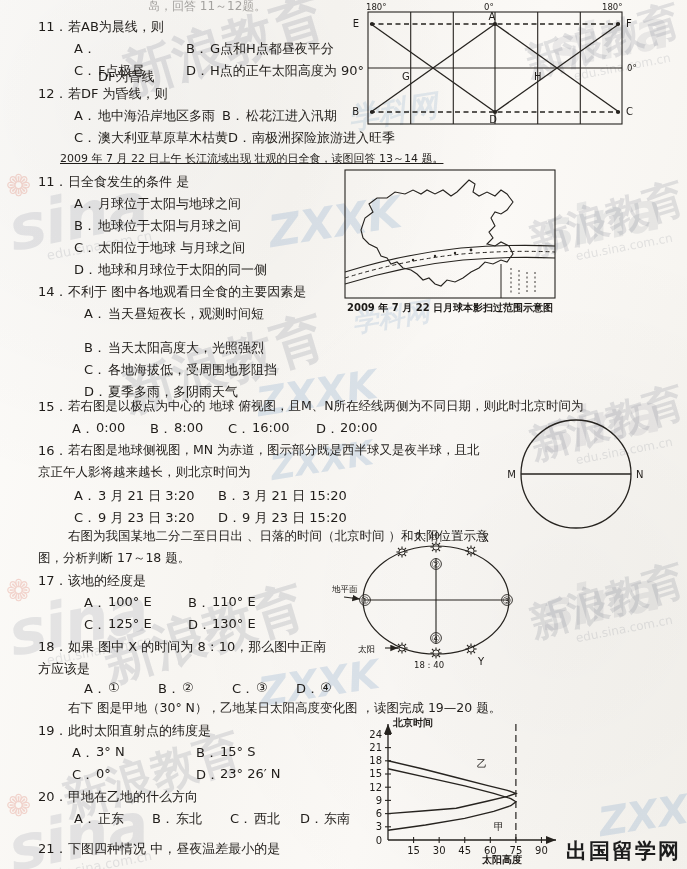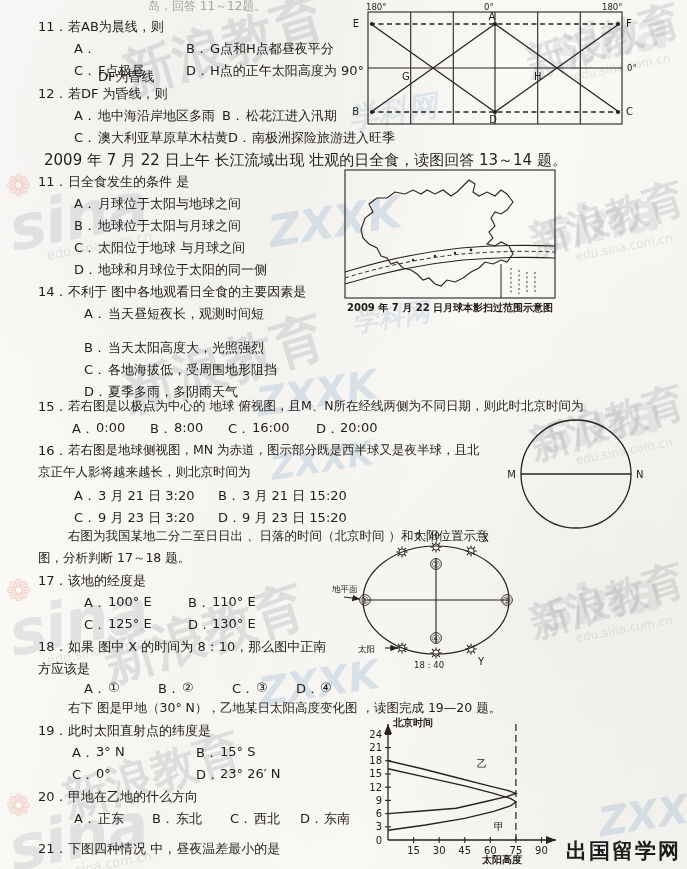--- a/index.html
+++ b/index.html
@@ -115,21 +115,21 @@
 <div class="q qn cjk" style="left:68px; top:85px;">若DF 为昏线，则</div>
 <div class="q opt cjk" style="left:74px; top:107px;">A．</div>
 <div class="q opt cjk" style="left:98px; top:107px;">地中海沿岸地区多雨</div>
 <div class="q opt cjk" style="left:222px; top:107px;">B．</div>
 <div class="q opt cjk" style="left:246px; top:107px;">松花江进入汛期</div>
 <div class="q opt cjk" style="left:74px; top:129px;">C．</div>
 <div class="q opt cjk" style="left:98px; top:129px;">澳大利亚草原草木枯黄</div>
 <div class="q opt cjk" style="left:228px; top:129px;">D．</div>
 <div class="q opt cjk" style="left:252px; top:129px;">南极洲探险旅游进入旺季</div>
 
-<div class="q qn cjk" style="left:44px; top:151px; font-size:15px;">2009 年 7 月 22 日上午 长江流域出现 壮观的日全食，读图回答 13～14 题。</div>
+<div class="q qn cjk" style="left:60px; top:151px; font-size:11px;text-decoration:underline;">2009 年 7 月 22 日上午 长江流域出现 壮观的日全食，读图回答 13～14 题。</div>
 
 <div class="q qn cjk" style="left:38px; top:173px;">11．</div>
 <div class="q qn cjk" style="left:68px; top:173px;">日全食发生的条件 是</div>
 <div class="q opt cjk" style="left:74px; top:195px;">A．</div>
 <div class="q opt cjk" style="left:98px; top:195px;">月球位于太阳与地球之间</div>
 <div class="q opt cjk" style="left:74px; top:217px;">B．</div>
 <div class="q opt cjk" style="left:98px; top:217px;">地球位于太阳与月球之间</div>
 <div class="q opt cjk" style="left:74px; top:239px;">C．</div>
 <div class="q opt cjk" style="left:98px; top:239px;">太阳位于地球 与月球之间</div>
 <div class="q opt cjk" style="left:74px; top:261px;">D．</div>

